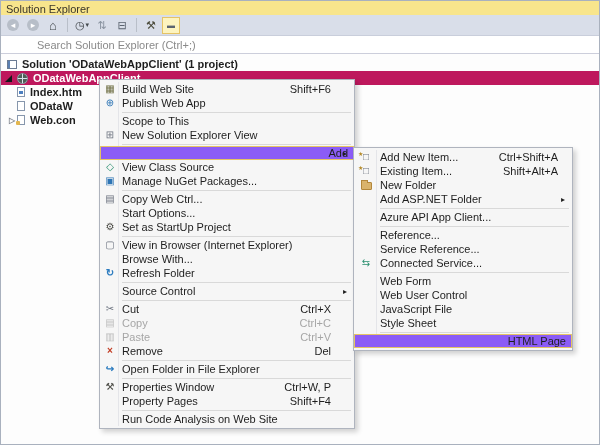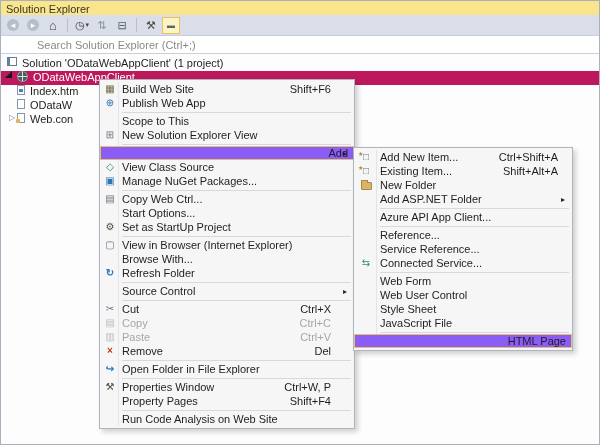--- a/index.html
+++ b/index.html
@@ -34,21 +34,21 @@
 
   
   .search { height:18px; background:#fff; border-bottom:1px solid #CCCEDB;
             display:flex; align-items:center; }
   .search input { border:none; outline:none; width:100%; height:28px;
                   font-size:11px; padding:0 4px; color:#1E1E1E; background:transparent;margin-left:32px; }
   .search input::placeholder { color:#8A8A8A; }
 
   
   .tree { position:absolute; top:53px; left:0; right:0; bottom:0; background:#FDFDFD; padding-top:3px; }
-  .trow { height:14px; display:flex; align-items:flex-start; white-space:nowrap; overflow:hidden; }
+  .trow { height:14px; display:flex; align-items:center; white-space:nowrap; overflow:hidden;font-weight:bold; }
   .trow .tlbl { margin-left:5px; }
   .r-solution { padding-left:6px; }
   .r-project { background:#be185d; color:#fff; padding-left:4px; }
   .r-child { padding-left:16px; }
   .r-config { padding-left:8px; }
 
   .tri-open { width:0; height:0; border-left:7px solid transparent;
               border-bottom:7px solid #15181B; margin-right:2px; }
   .tri-closed { font-size:8px; color:#828790; width:8px; }
 
@@ -314,24 +314,24 @@
       <span class="lbl">Connected Service...</span>
     </div>
     <div class="msep"></div>
     <div class="mi">
       <span class="lbl">Web Form</span>
     </div>
     <div class="mi">
       <span class="lbl">Web User Control</span>
     </div>
     <div class="mi">
+      <span class="lbl">JavaScript File</span>
+    </div>
+    <div class="mi">
       <span class="lbl">Style Sheet</span>
-    </div>
-    <div class="mi">
-      <span class="lbl">JavaScript File</span>
     </div>
     <div class="msep"></div>
     <div class="mi hl">
       <span class="lbl">HTML Page</span>
     </div>
   </div>
 
 </div>
 
 </body></html>

